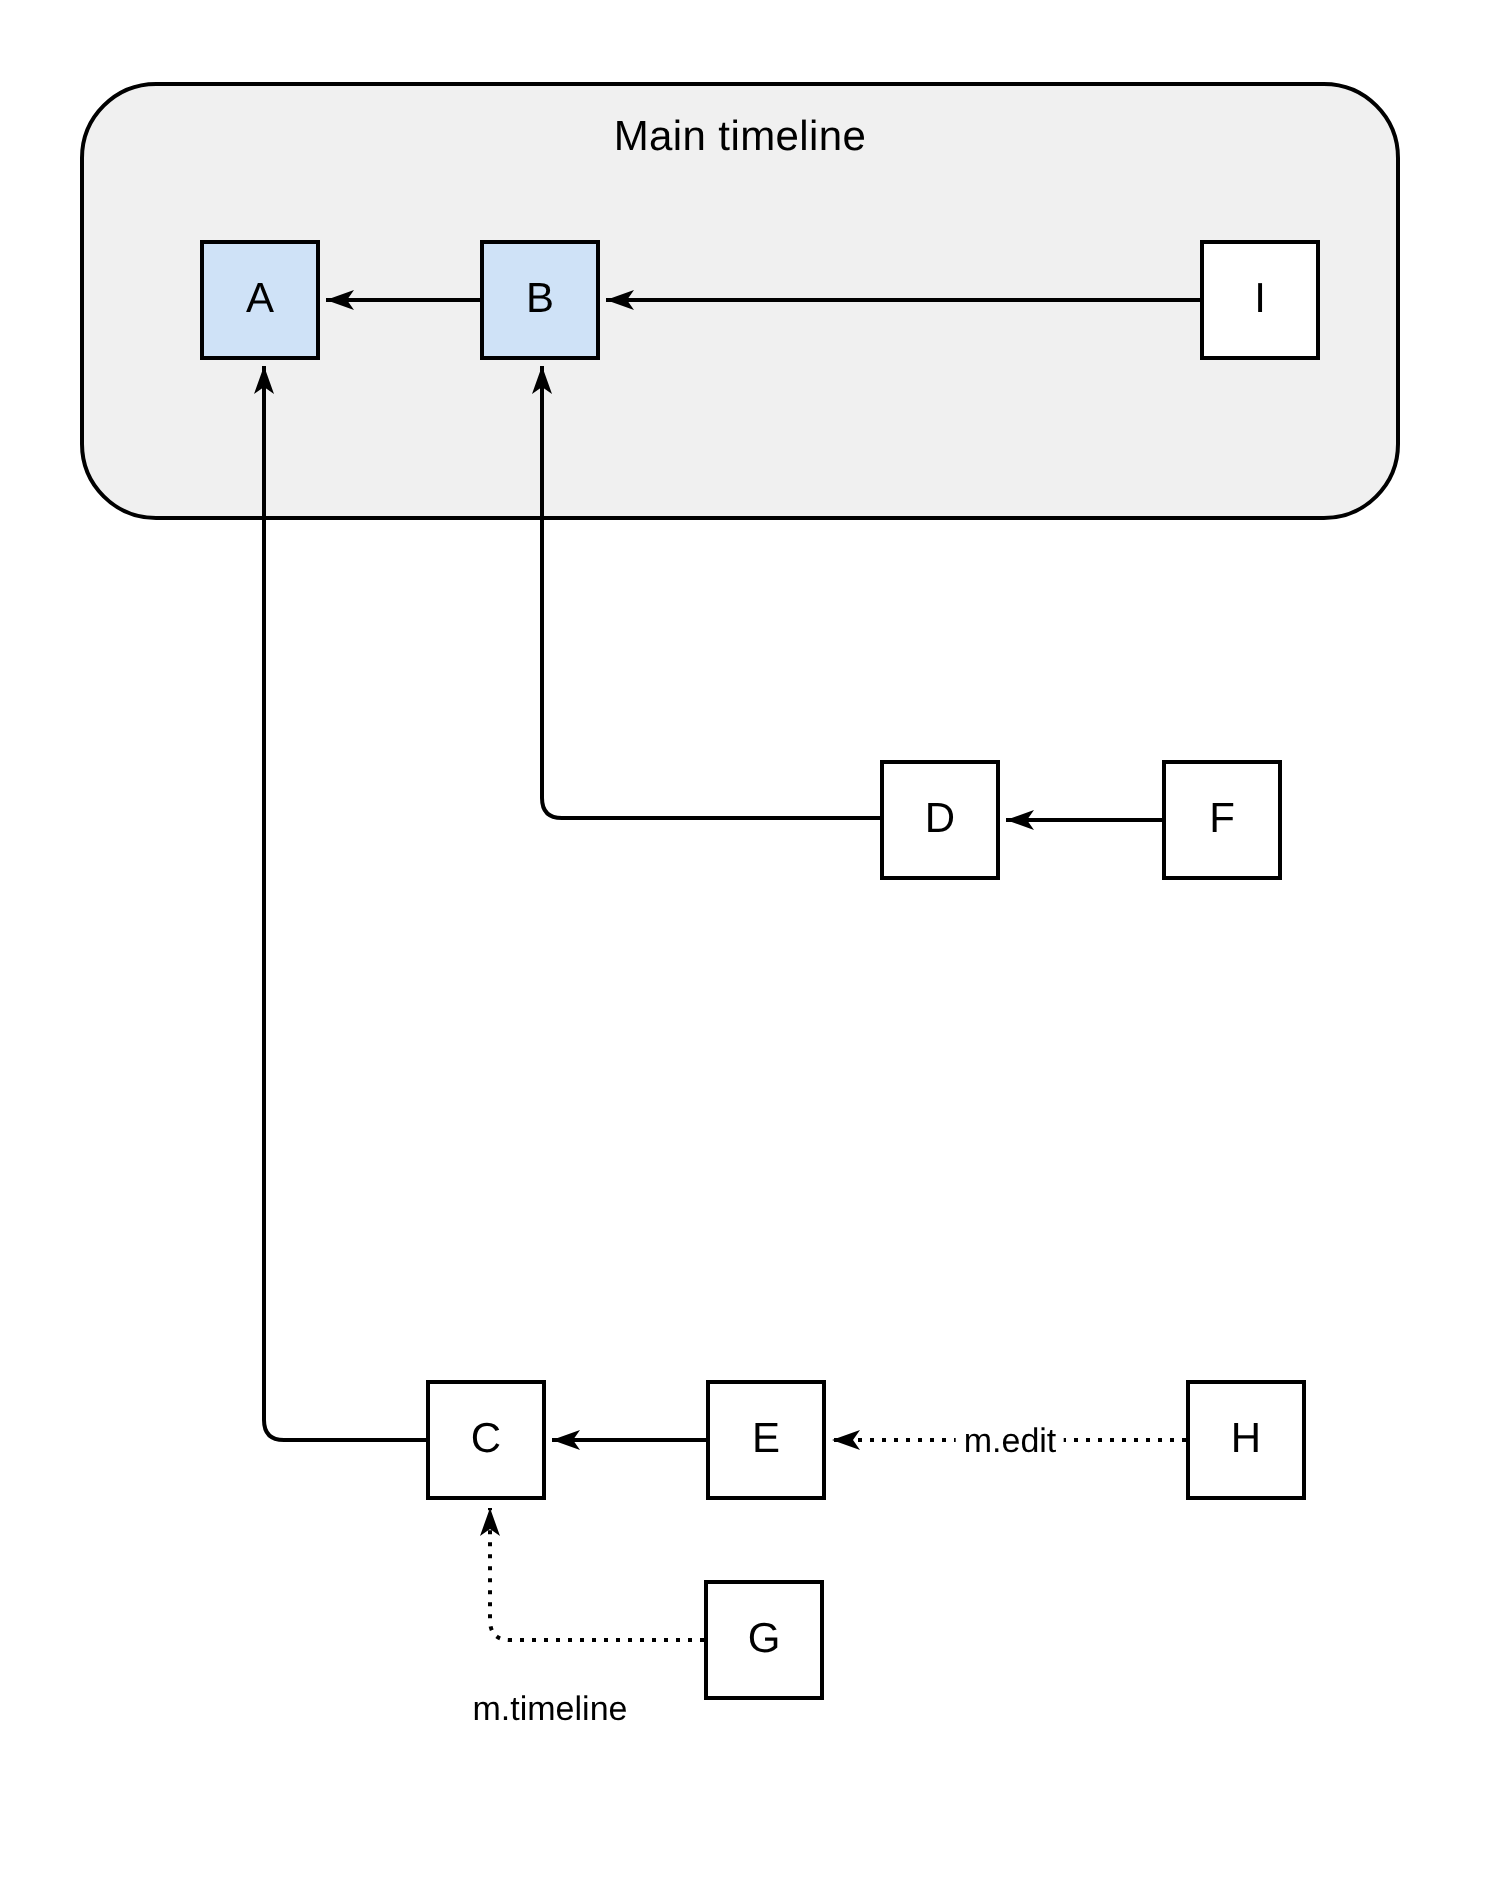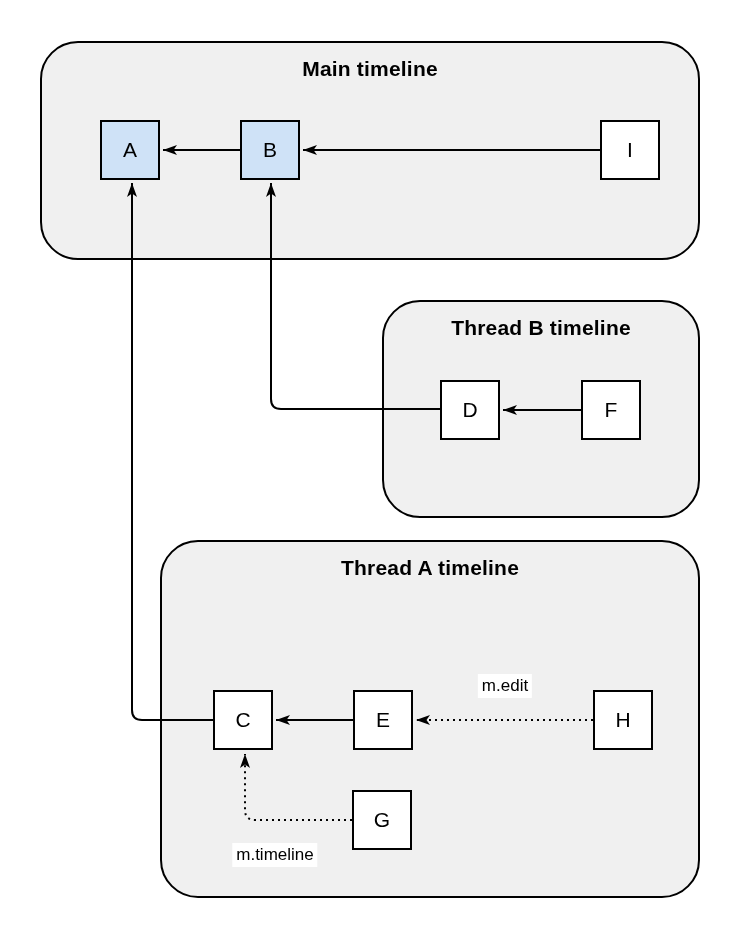--- a/index.html
+++ b/index.html
@@ -21,21 +21,21 @@
     color:var(--text-color);
   }
   .container{
     position:absolute;box-sizing:border-box;
     background:var(--container-fill);
     border:2px solid var(--container-border);
     border-radius:38px;
   }
   .container-title{
     position:absolute;left:0;right:0;top:14px;
-    text-align:center;font-size:21px;font-weight:bold;
+    text-align:center;font-size:21px;font-weight:normal;
     letter-spacing:0.2px;
   }
   #c-main{left:40px;top:41px;width:660px;height:219px;}
   #c-threadb{left:382px;top:300px;width:318px;height:218px;}
   #c-threada{left:160px;top:540px;width:540px;height:358px;}
   .node{
     position:absolute;box-sizing:border-box;
     width:60px;height:60px;
     border:2px solid var(--node-border);
     background:var(--node-fill-default);
@@ -50,36 +50,30 @@
   svg.edges{position:absolute;left:0;top:0;z-index:2;}
   svg.edges path{fill:none;stroke:var(--edge-color);stroke-width:2;}
   svg.edges path.dotted{stroke-dasharray:2 4;}
   svg.edges .arrowhead{fill:var(--edge-color);stroke:none;}
   .edge-label{
     position:absolute;transform:translate(-50%,-50%);
     background:var(--edge-label-bg);
     font-size:17px;line-height:1.3;padding:1px 4px;
     white-space:nowrap;z-index:4;
   }
-  #lbl-medit{left:505px;top:686px;}
+  #lbl-medit{left:505px;top:721px;}
   #lbl-mreaction{left:275px;top:855px;}
 </style>
 </head>
 <body>
 
 <div class="canvas">
 
   <div class="container" id="c-main">
     <div class="container-title">Main timeline</div>
-  </div>
-  <div class="container" id="c-threadb">
-    <div class="container-title">Thread B timeline</div>
-  </div>
-  <div class="container" id="c-threada">
-    <div class="container-title">Thread A timeline</div>
   </div>
 
   <svg class="edges" width="756" height="942">
     <defs>
       <marker id="arrow" markerUnits="userSpaceOnUse" markerWidth="17" markerHeight="13" refX="15" refY="6" orient="auto">
         <path class="arrowhead" d="M 1 1 L 15 6 L 1 11 L 4.5 6 Z"></path>
       </marker>
     </defs>
     <path d="M 240 150 L 163 150" marker-end="url(#arrow)"></path>
     <path d="M 600 150 L 303 150" marker-end="url(#arrow)"></path>

